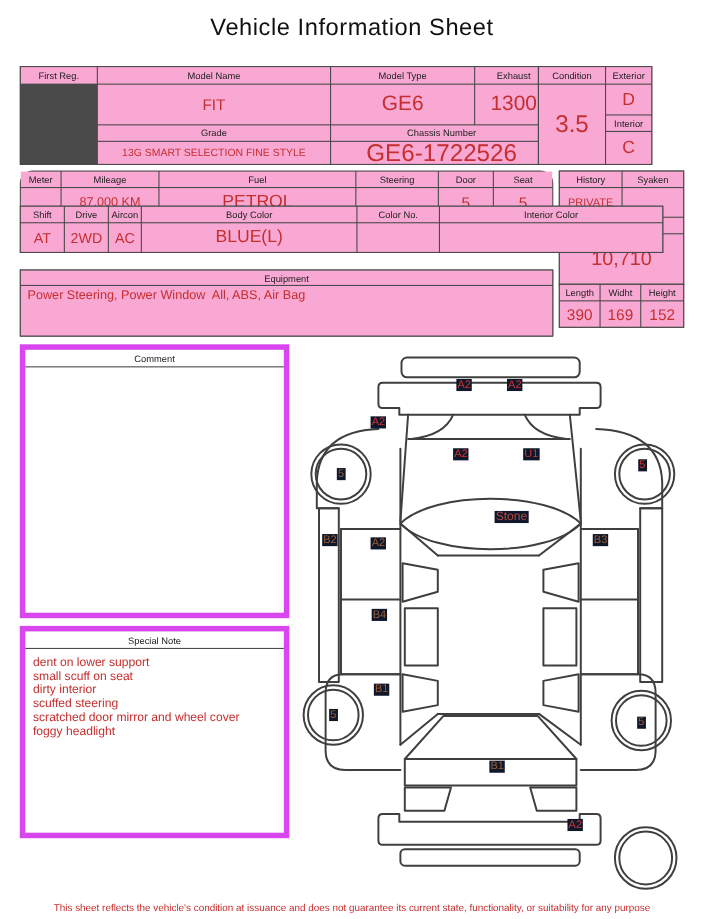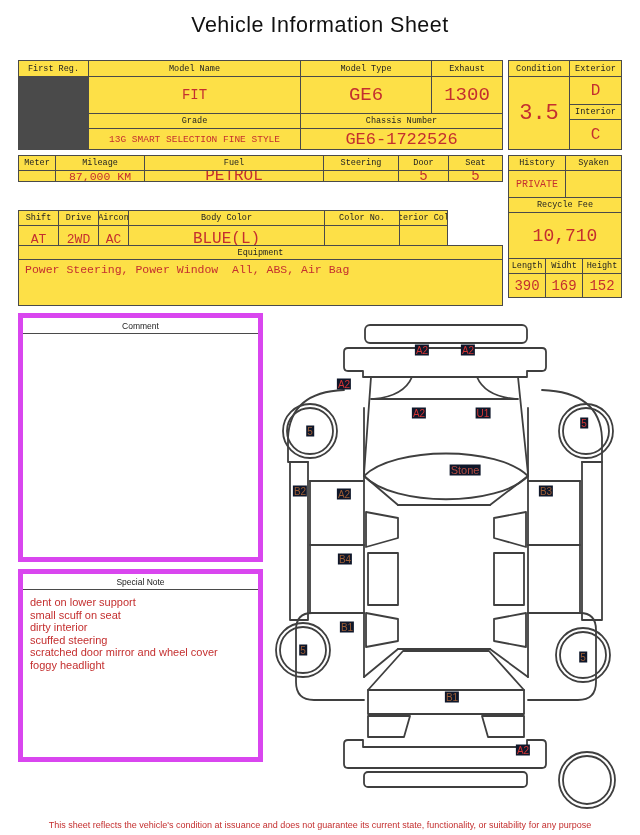--- a/index.html
+++ b/index.html
@@ -2,22 +2,22 @@
 <html><head>
 <meta charset="utf-8">
 <style>
   html,body{margin:0;padding:0;background:#fff;}
   #sheet{position:relative;width:640px;height:835px;background:#fff;overflow:hidden;
          font-family:"Liberation Sans",sans-serif;color:#1a1a1a;}
   .title{position:absolute;left:0;top:13px;width:100%;text-align:center;
          font-size:21.5px;letter-spacing:.5px;color:#111;}
   .grid{position:absolute;display:grid;gap:1px;background:#4a4a4a;
         border:1px solid #4a4a4a;box-sizing:border-box;}
-  .cell{background:#fde047;display:flex;align-items:center;justify-content:center;
-        overflow:hidden;white-space:nowrap;font-family:Liberation Mono, monospace;}
+  .cell{background:#f9a8d4;display:flex;align-items:center;justify-content:center;
+        overflow:hidden;white-space:nowrap;}
   .lab{font-size:8.5px;color:#222;}
   .val{color:#c42f2f;}
   .obox{position:absolute;border:5px solid #d946ef;background:#fff;box-sizing:border-box;}
   .obox .hdr{height:15px;border-bottom:1px solid #4a4a4a;display:flex;
              align-items:center;justify-content:center;font-size:8.5px;color:#222;}
   .notes{padding:6px 7px;font-size:11px;line-height:12.6px;color:#c42f2f;}
   .marker{position:absolute;transform:translate(-50%,-50%);font-size:10px;
           line-height:11px;background:#0f172a;padding:0 1px;white-space:nowrap;}
   .m-red{color:#d03434;}
   .m-brown{color:#9a5c35;}
@@ -39,35 +39,35 @@
     <div class="cell lab" style="grid-area:1/1;">First Reg.</div>
     <div class="cell lab" style="grid-area:1/2;">Model Name</div>
     <div class="cell lab" style="grid-area:1/3;">Model Type</div>
     <div class="cell lab" style="grid-area:1/4;">Exhaust</div>
     <div class="cell val" style="grid-area:2/2;font-size:14px;">FIT</div>
     <div class="cell val" style="grid-area:2/3;font-size:19px;">GE6</div>
     <div class="cell val" style="grid-area:2/4;font-size:19px;">1300</div>
     <div class="cell lab" style="grid-area:3/2;">Grade</div>
     <div class="cell lab" style="grid-area:3/3/4/5;">Chassis Number</div>
     <div class="cell val" style="grid-area:4/2;font-size:9.5px;">13G SMART SELECTION FINE STYLE</div>
-    <div class="cell val" style="grid-area:4/3/5/5;font-size:17px;">GE6-1722526</div>
-  </div>
-
-  <div class="grid" style="left:508px;top:60px;width:114px;height:90px;
+    <div class="cell val" style="grid-area:4/3/5/5;font-size:22px;">GE6-1722526</div>
+  </div>
+
+  <div class="grid" style="left:489px;top:60px;width:104px;height:90px;
               grid-template-columns:60px 1fr;grid-template-rows:15px 27px 14px 1fr;">
     <div class="cell lab" style="grid-area:1/1;">Condition</div>
     <div class="cell lab" style="grid-area:1/2;">Exterior</div>
     <div class="cell val" style="grid-area:2/1/5/2;font-size:22px;">3.5</div>
     <div class="cell val" style="grid-area:2/2;font-size:16px;">D</div>
     <div class="cell lab" style="grid-area:3/2;">Interior</div>
     <div class="cell val" style="grid-area:4/2;font-size:16px;">C</div>
   </div>
 
-  <div class="grid" style="left:18px;top:155px;width:485px;height:27px;
-              grid-template-columns:36px 88px 178px 74px 49px 1fr;grid-template-rows:14px 1fr;">
+  <div class="grid" style="left:18px;top:155px;width:485px;height:43px;
+              grid-template-columns:36px 88px 178px 74px 49px 1fr;grid-template-rows:14px 1fr;border-radius:12px;">
     <div class="cell lab">Meter</div>
     <div class="cell lab">Mileage</div>
     <div class="cell lab">Fuel</div>
     <div class="cell lab">Steering</div>
     <div class="cell lab">Door</div>
     <div class="cell lab">Seat</div>
     <div class="cell val"></div>
     <div class="cell val" style="font-size:11.5px;">87,000 KM</div>
     <div class="cell val" style="font-size:16px;">PETROL</div>
     <div class="cell val"></div>
@@ -78,21 +78,21 @@
   <div class="grid" style="left:508px;top:155px;width:114px;height:104px;
               grid-template-columns:56px 1fr;grid-template-rows:14px 26px 14px 1fr;">
     <div class="cell lab" style="grid-area:1/1;">History</div>
     <div class="cell lab" style="grid-area:1/2;">Syaken</div>
     <div class="cell val" style="grid-area:2/1;font-size:10px;">PRIVATE</div>
     <div class="cell val" style="grid-area:2/2;"></div>
     <div class="cell lab" style="grid-area:3/1/4/3;">Recycle Fee</div>
     <div class="cell val" style="grid-area:4/1/5/3;font-size:18px;">10,710</div>
   </div>
 
-  <div class="grid" style="left:18px;top:210px;width:430px;height:43px;
+  <div class="grid" style="left:18px;top:187px;width:585px;height:43px;
               grid-template-columns:39px 39px 29px 195px 74px 1fr;grid-template-rows:14px 1fr;">
     <div class="cell lab">Shift</div>
     <div class="cell lab">Drive</div>
     <div class="cell lab">Aircon</div>
     <div class="cell lab">Body Color</div>
     <div class="cell lab">Color No.</div>
     <div class="cell lab">Interior Color</div>
     <div class="cell val" style="font-size:13px;">AT</div>
     <div class="cell val" style="font-size:13px;">2WD</div>
     <div class="cell val" style="font-size:13px;">AC</div>

